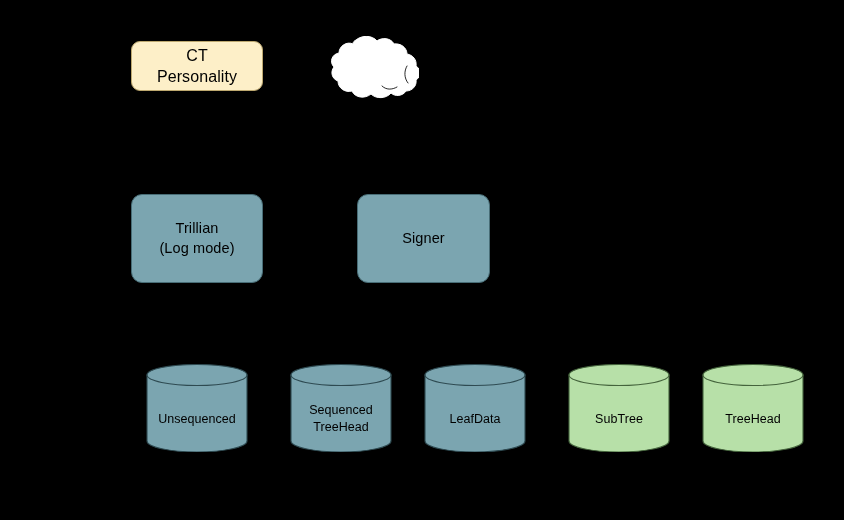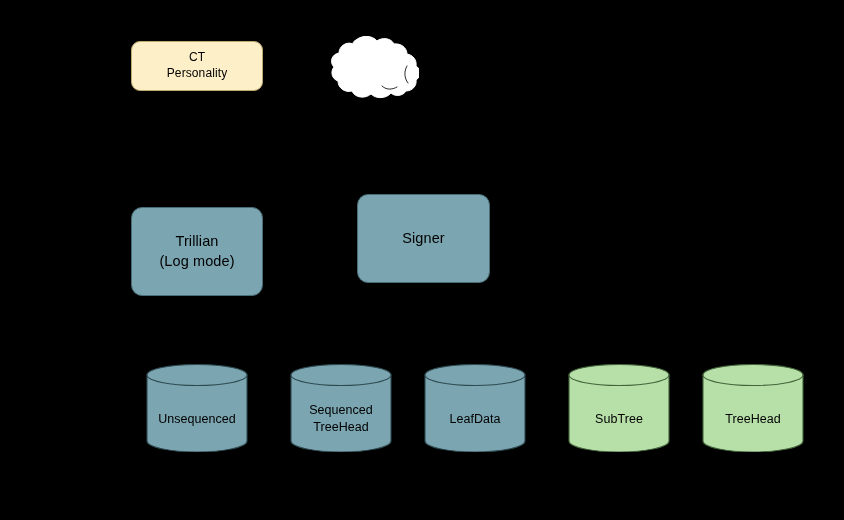--- a/index.html
+++ b/index.html
@@ -35,27 +35,26 @@
     display: block;
     white-space: pre-line;
     padding: 0 6px;
   }
 
   .box-ct {
     left: 131px;  top: 41px;  width: 132px; height: 50px;
     background: #fdefc8;
     border-color: #bda86f;
     border-radius: 9px;
-    font-size: 12px;
+    font-size: 16px;
   }
   .box-trillian {
     left: 131px;  top: 194px; width: 132px; height: 89px;
     background: #7ba5b0;
     border-color: #486d76;
-    margin-top: 13px;
   }
   .box-signer {
     left: 357px;  top: 194px; width: 133px; height: 89px;
     background: #7ba5b0;
     border-color: #486d76;
   }
 
   
   .cloud {
     position: absolute;

